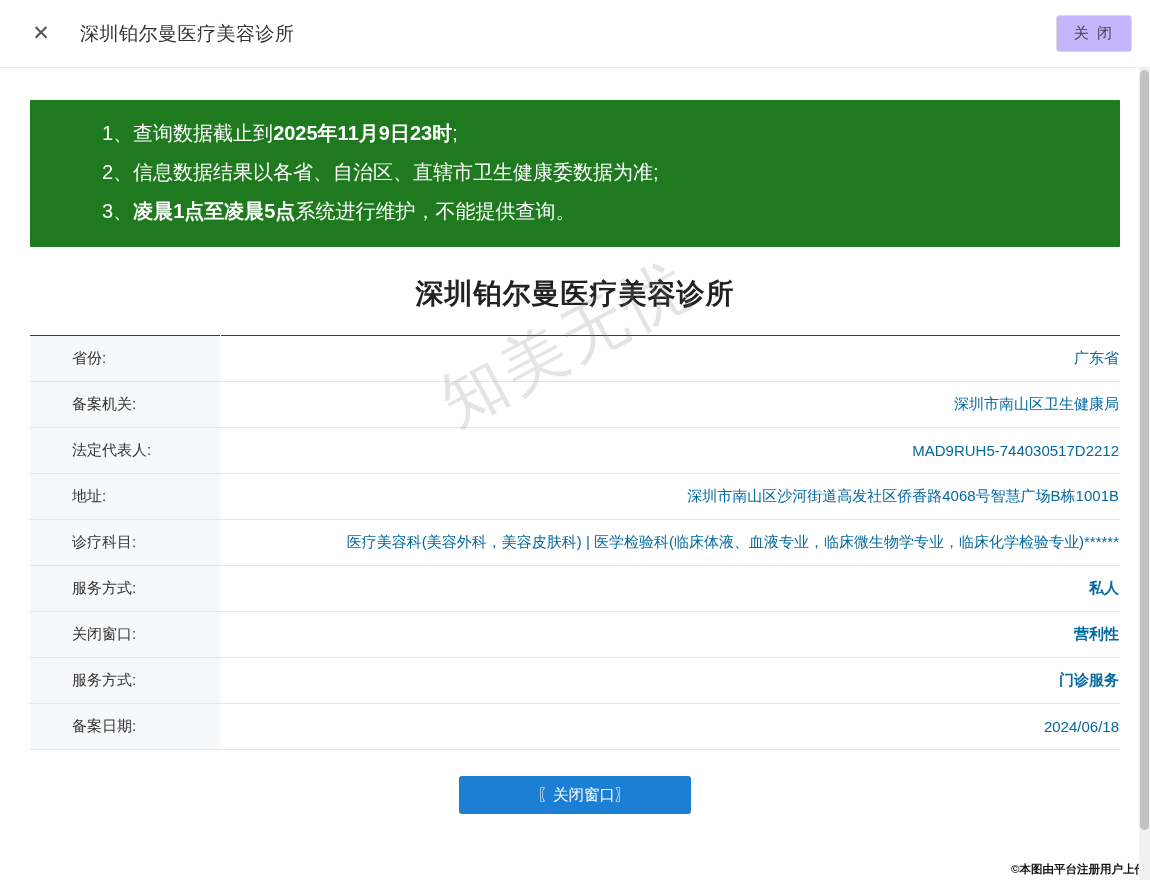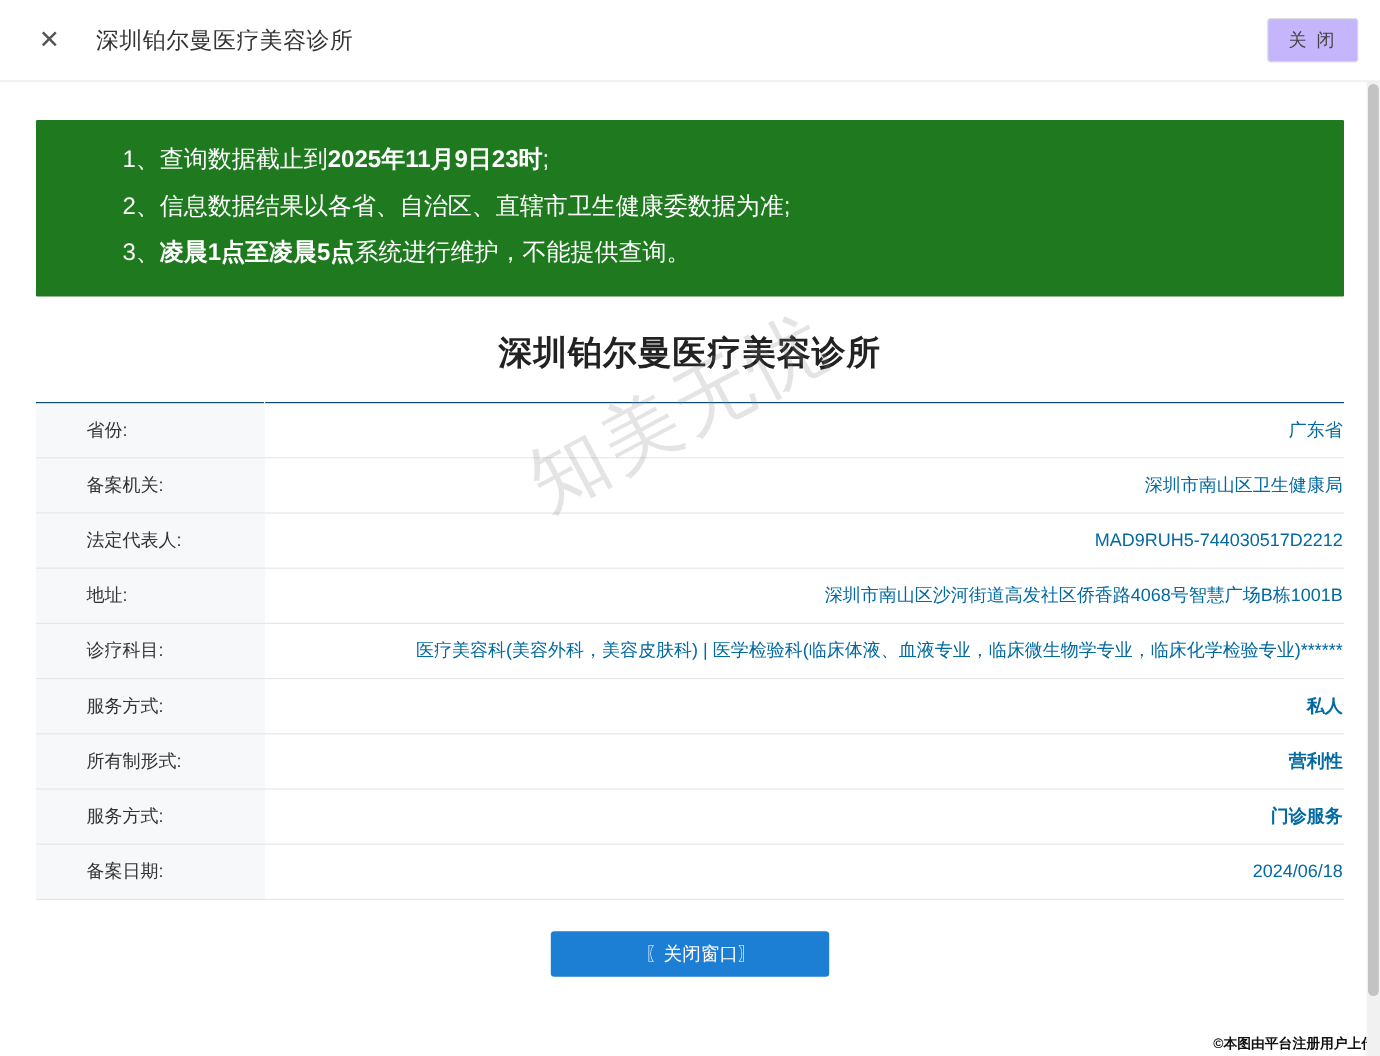--- a/index.html
+++ b/index.html
@@ -224,21 +224,21 @@
         </tr>
         <tr>
           <td class="k">诊疗科目:</td>
           <td class="v">医疗美容科(美容外科，美容皮肤科) | 医学检验科(临床体液、血液专业，临床微生物学专业，临床化学检验专业)******</td>
         </tr>
         <tr>
           <td class="k">服务方式:</td>
           <td class="v bold">私人</td>
         </tr>
         <tr>
-          <td class="k">所有制形式:</td>
+          <td class="k">关闭窗口:</td>
           <td class="v bold">营利性</td>
         </tr>
         <tr>
           <td class="k">服务方式:</td>
           <td class="v bold">门诊服务</td>
         </tr>
         <tr>
           <td class="k">备案日期:</td>
           <td class="v">2024/06/18</td>
         </tr>

